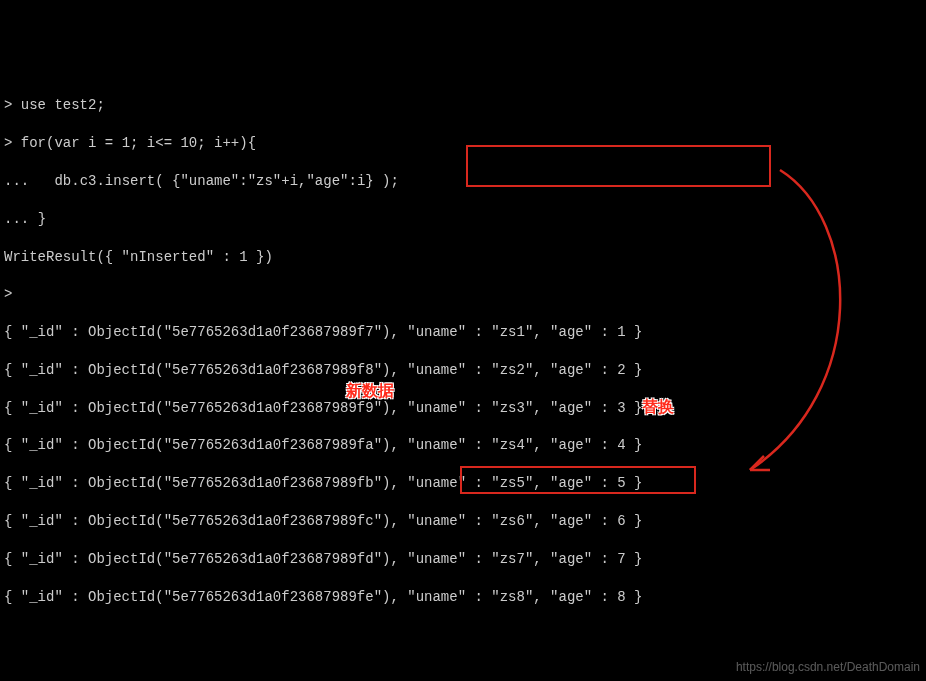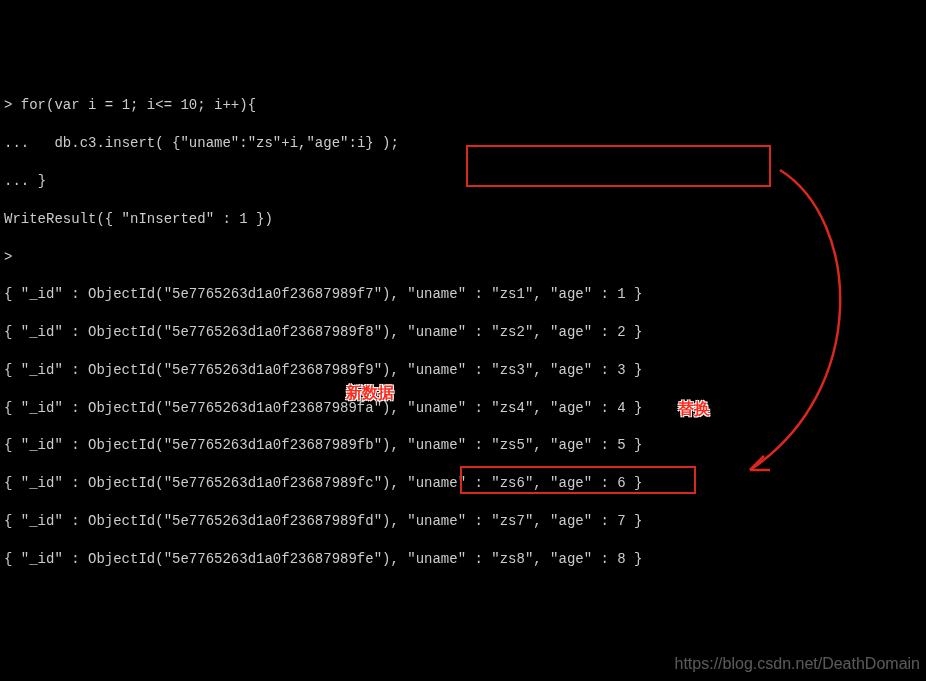--- a/index.html
+++ b/index.html
@@ -21,44 +21,45 @@
   position: absolute;
   border: 2px solid #d9281e;
   pointer-events: none;
 }
 .anno {
   position: absolute;
   color: #ff2b1c;
   font-weight: bold;
   font-size: 16px;
   text-shadow: 1px 1px 0 #fff, -1px -1px 0 #fff, 1px -1px 0 #fff, -1px 1px 0 #fff;
-  font-family: Liberation Serif, serif;
+  font-family: Liberation Mono, monospace;
   pointer-events: none;
   text-align: right;
 }
 .watermark {
   position: absolute;
   right: 6px;
   bottom: 6px;
   color: rgba(255,255,255,0.35);
-  font-size: 16px;
+  font-size: 12px;
   font-family: Arial, sans-serif;
   pointer-events: none;
 }
 svg.arrow {
   position: absolute;
   pointer-events: none;
 }
 </style>
 </head>
 <body>
 
 
 
 <div>
+<span class="line"><span>&gt;</span> <span>use test2;</span></span>
 <span class="line"><span>&gt;</span> <span>for(var i = 1; i&lt;= 10; i++){</span></span>
 <span class="line"><span>...</span> <span>  db.c3.insert( {"uname":"zs"+i,"age":i} );</span></span>
 <span class="line"><span>...</span> <span>}</span></span>
 <span class="line">WriteResult({ "nInserted" : 1 })</span>
 <span class="line">&gt;</span>
 <span class="line">{ "_id" : ObjectId("5e7765263d1a0f23687989f7"), "uname" : "zs1", "age" : 1 }</span>
 <span class="line">{ "_id" : ObjectId("5e7765263d1a0f23687989f8"), "uname" : "zs2", "age" : 2 }</span>
 <span class="line">{ "_id" : ObjectId("5e7765263d1a0f23687989f9"), "uname" : "zs3", "age" : 3 }</span>
 <span class="line">{ "_id" : ObjectId("5e7765263d1a0f23687989fa"), "uname" : "zs4", "age" : 4 }</span>
 <span class="line">{ "_id" : ObjectId("5e7765263d1a0f23687989fb"), "uname" : "zs5", "age" : 5 }</span>
@@ -83,21 +84,21 @@
 
 
 </div>
 
 
 <div class="highlight-box" style="left:466px; top:145px; width:305px; height:42px;"></div>
 <div class="highlight-box" style="left:460px; top:466px; width:236px; height:28px;"></div>
 
 
 <div class="anno" style="left:346px; top:382px;">新数据</div>
-<div class="anno" style="left:642px; top:398px;margin-left:36px;">替换</div>
+<div class="anno" style="left:642px; top:398px;">替换</div>
 
 
 <svg class="arrow" style="left:700px; top:160px;" width="180" height="330">
   <path d="M 80 10 C 160 60, 170 230, 50 310" stroke="#d9281e" stroke-width="2.5" fill="none"></path>
   <path d="M 50 310 L 64 296 M 50 310 L 70 310" stroke="#d9281e" stroke-width="2.5" fill="none"></path>
 </svg>
 
 <div class="watermark">https://blog.csdn.net/DeathDomain</div>
 
 

